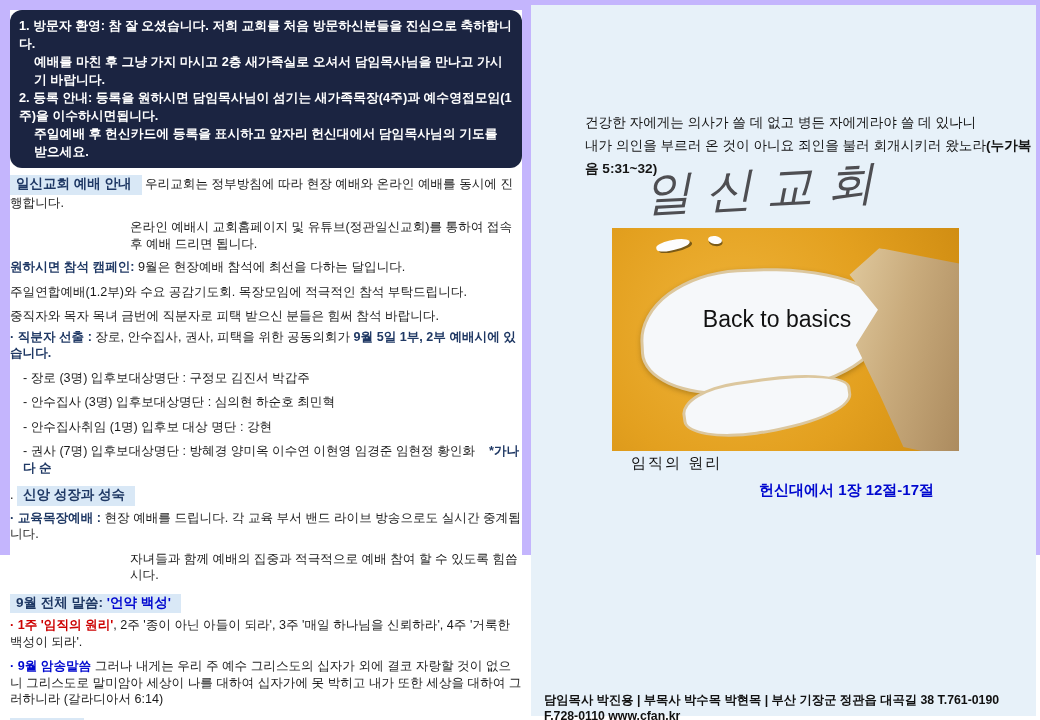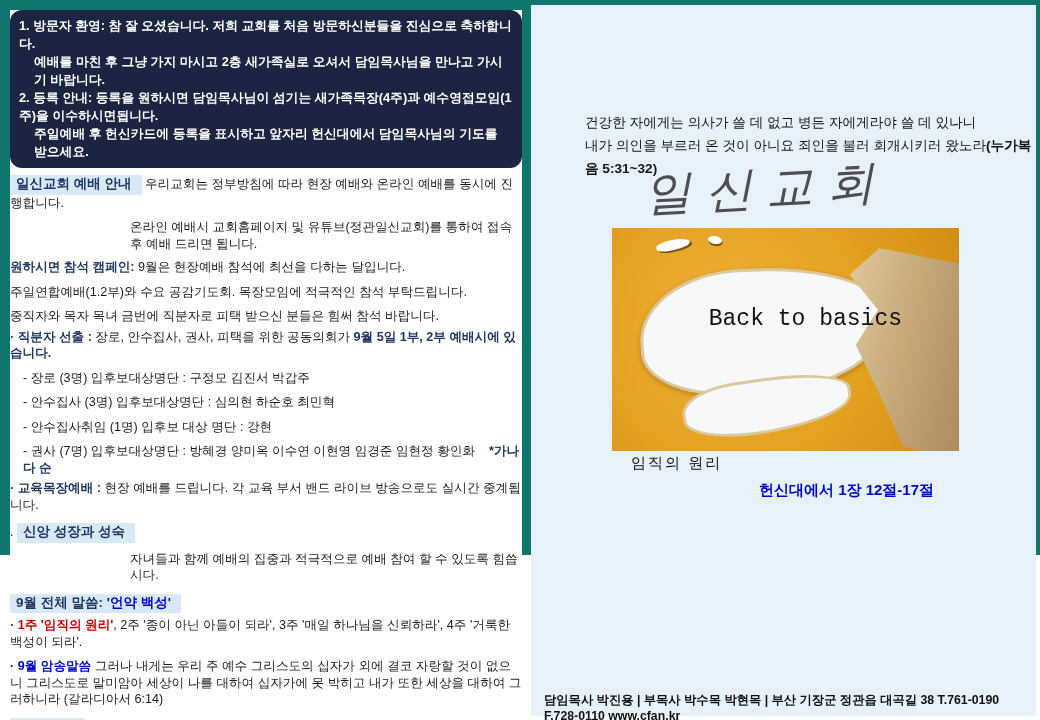--- a/index.html
+++ b/index.html
@@ -1,18 +1,18 @@
 <!DOCTYPE html>
 <html><head>
 <meta charset="utf-8">
 <style>
   * { margin:0; padding:0; box-sizing:border-box; }
   html,body { width:1040px; height:720px; background:#ffffff; overflow:hidden;
               font-family:"Liberation Sans","DejaVu Sans",sans-serif; }
-  .canvas { position:relative; width:1040px; height:555px; background:#0f766e; }
+  .canvas { position:relative; width:1040px; height:555px; background:#c4b5fd; }
 
   
   .page-left { position:absolute; left:10px; top:10px; width:512px; height:706px; background:#ffffff; color:#1a1a1a; }
   .wbox { background:#1b2441; border-radius:12px; color:#ffffff; font-weight:bold;
           font-size:12.8px; line-height:18px; padding:7px 9px 7px 9px; }
   .wbox .ind { padding-left:15px; }
   .sech { display:inline-block; background:#d9e8f6; color:#1f3864; font-weight:bold;
           font-size:13.5px; padding:1px 10px 2px 6px; }
   .ln { font-size:12.6px; line-height:16.5px; margin-top:8px; color:#1a1a1a; }
   .navy { color:#1f3864; font-weight:bold; }
@@ -31,22 +31,22 @@
            font-family:"DejaVu Serif","Liberation Serif",serif; font-style:italic;
            font-size:47px; color:#4e4e52; letter-spacing:14px; transform:rotate(-3deg); }
   .photo { position:absolute; left:81px; top:223px; width:347px; height:223px; overflow:hidden;
            background:radial-gradient(circle at 35% 45%, #efb43a 0%, #e3a01f 55%, #cf8c12 100%); }
   .blob { position:absolute; left:28px; top:40px; width:250px; height:125px; background:#f6f8fa;
           border:3px solid #dcc79e; border-radius:46% 62% 58% 40% / 62% 48% 66% 42%;
           transform:rotate(-3deg); box-shadow:0 2px 5px rgba(90,60,0,.35); }
   .blob-tail { position:absolute; left:70px; top:150px; width:170px; height:55px; background:#f6f8fa;
           border:3px solid #dcc79e; border-radius:40% 60% 70% 50% / 55% 45% 60% 50%;
           transform:rotate(-8deg); }
-  .btb { position:absolute; left:40px; top:78px; width:250px; text-align:right;
-         font-family:Liberation Mono, monospace; font-size:23px; color:#111; }
+  .btb { position:absolute; left:40px; top:78px; width:250px; text-align:center;
+         font-family:Liberation Sans, sans-serif; font-size:23px; color:#111; }
   .curl { position:absolute; right:-14px; top:22px; width:140px; height:205px;
           background:linear-gradient(100deg,#e3cda2 0%,#c9ab7c 45%,#a9885c 100%);
           clip-path:polygon(28% 0, 100% 6%, 96% 100%, 55% 96%, 36% 72%, 16% 48%, 30% 30%, 8% 14%);
           transform:rotate(4deg); box-shadow:-4px 3px 6px rgba(80,50,0,.4); }
   .speck1 { position:absolute; left:44px; top:12px; width:34px; height:10px; background:#fdfdfd;
             border-radius:50% 60% 55% 45%; box-shadow:2px 2px 0 #7a5a16; transform:rotate(-12deg); }
   .speck2 { position:absolute; left:96px; top:8px; width:14px; height:8px; background:#fdfdfd;
             border-radius:50%; box-shadow:1px 2px 0 #7a5a16; transform:rotate(8deg); }
   .sermon-title { position:absolute; left:100px; top:449px; font-size:15px; color:#111; letter-spacing:2px; }
   .sermon-passage { position:absolute; left:228px; top:476px; font-size:15px; color:#0008cf; font-weight:bold; }
@@ -80,25 +80,25 @@
     <div class="ln mt4">
       <span class="navy">· 직분자 선출 : </span><span>장로, 안수집사, 권사, 피택을 위한 공동의회가 </span><span class="navy">9월 5일 1부, 2부 예배시에 있습니다.</span>
     </div>
     <div class="ln ind1">- 장로 (3명) 입후보대상명단 : 구정모 김진서 박갑주</div>
     <div class="ln ind1">- 안수집사 (3명) 입후보대상명단 : 심의현 하순호 최민혁</div>
     <div class="ln ind1">- 안수집사취임 (1명) 입후보 대상 명단 : 강현</div>
     <div class="ln ind1">
       <span>- 권사 (7명) 입후보대상명단 : 방혜경 양미옥 이수연 이현영 임경준 임현정 황인화</span>&nbsp;&nbsp;&nbsp;&nbsp;<span class="navy">*가나다 순</span>
     </div>
 
+    <div class="ln mt10">
+      <span>. </span><span class="sech">신앙 성장과 성숙</span>
+    </div>
     <div class="ln mt4">
       <span class="navy">· 교육목장예배 : </span><span>현장 예배를 드립니다.  각 교육 부서 밴드 라이브 방송으로도 실시간 중계됩니다.</span>
-    </div>
-    <div class="ln mt10">
-      <span>. </span><span class="sech">신앙 성장과 성숙</span>
     </div>
     <div class="ln ind2">자녀들과 함께 예배의 집중과 적극적으로 예배 참여 할 수 있도록 힘씁시다.</div>
 
     <div class="ln mt10">
       <span class="sech"><span>9월 전체 말씀: </span><span class="blue">'언약 백성'</span></span>
     </div>
     <div class="ln mt4">
       <span class="red">· 1주 '임직의 원리'</span><span>, 2주 '종이 아닌 아들이 되라', 3주 '매일 하나님을 신뢰하라', 4주 '거룩한 백성이 되라'.</span>
     </div>
     <div class="ln">

